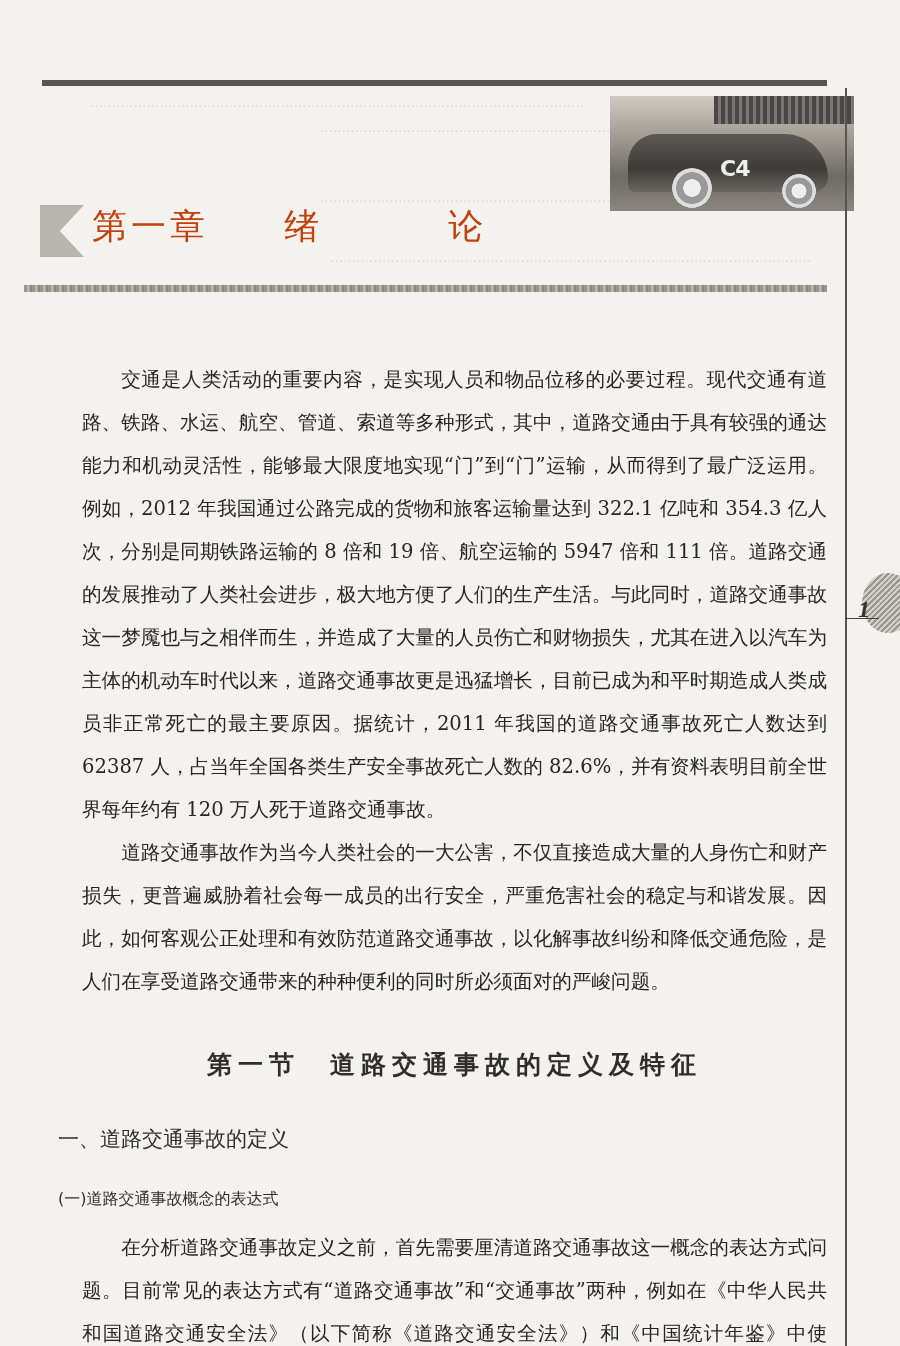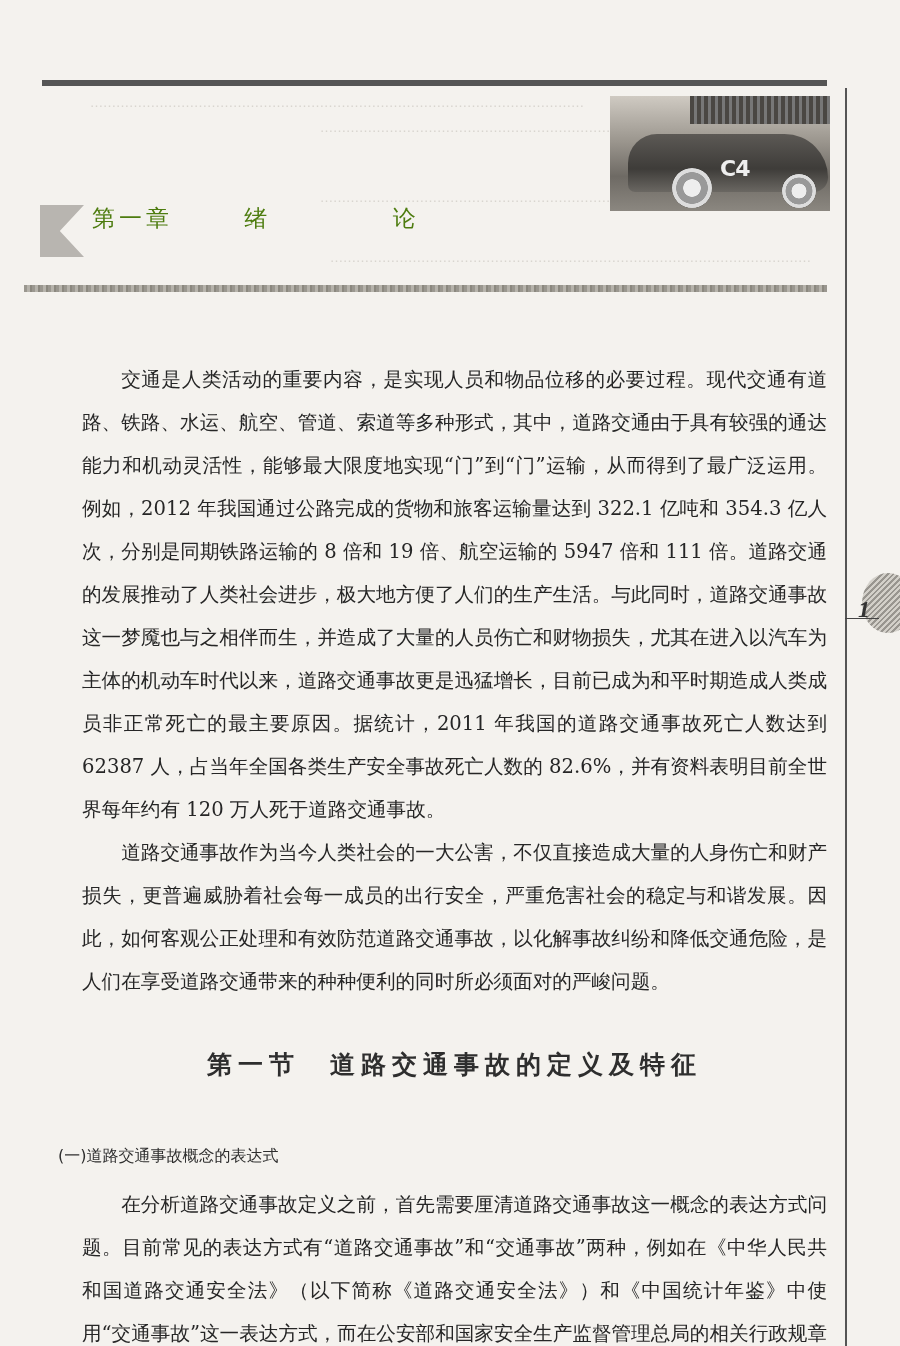--- a/index.html
+++ b/index.html
@@ -15,21 +15,21 @@
   
   .top-rule {
     position: absolute; left: 42px; top: 80px; width: 785px; height: 6px;
     background: #555; 
   }
   .ghost-text {
     position: absolute; color: #d8d5cf; font-size: 13px; white-space: nowrap;
     font-family: "DejaVu Sans", sans-serif;
   }
   .car-photo {
-    position: absolute; left: 610px; top: 96px; width: 220px; height: 115px;
+    position: absolute; left: 610px; top: 96px; width: 244px; height: 115px;
     background: linear-gradient(180deg, #cfcac2 0%, #9a958d 40%, #6e6a64 70%, #8b8780 100%);
     overflow: hidden;
   }
   .car-roof {
     position: absolute; right: 0; top: 0; width: 140px; height: 28px;
     background: repeating-linear-gradient(90deg, #4a4743 0 4px, #777 4px 7px);
   }
   .car-body {
     position: absolute; left: 18px; top: 38px; width: 200px; height: 58px;
     background: linear-gradient(180deg, #5c5955 0%, #3e3c39 60%, #6a6762 100%);
@@ -44,21 +44,21 @@
     font-size: 22px; font-family: "DejaVu Sans", sans-serif; letter-spacing: -1px;
   }
 
   .chapter-marker {
     position: absolute; left: 40px; top: 205px; width: 44px; height: 52px;
     background: #b8b5b0;
     clip-path: polygon(0 0, 100% 0, 45% 50%, 100% 100%, 0 100%);
   }
   .chapter-title {
     position: absolute; left: 92px; top: 203px;
-    font-family: "DejaVu Sans", sans-serif; font-size: 23px; color: #4d7c0f;
+    font-family: "DejaVu Sans", sans-serif; font-size: 35px; color: #c2410c;
     letter-spacing: 4px; white-space: nowrap;
   }
   .chapter-title .gap { display: inline-block; width: 60px; }
   .band-rule {
     position: absolute; left: 24px; top: 285px; width: 803px; height: 7px;
     background: repeating-linear-gradient(90deg, #9a978f 0 3px, #b6b3ab 3px 6px, #8b887f 6px 8px);
   }
 
   
   .margin-rule {
@@ -77,21 +77,21 @@
 
   
   .content {
     position: absolute; left: 82px; top: 358px; width: 745px;
     font-size: 19.6px; line-height: 43px; color: #262626;
   }
   .para { text-align: justify; text-indent: 2em; }
   .para + .para { margin-top: 0; }
   .section-title {
     text-align: center; font-size: 25px; font-weight: bold; letter-spacing: 6px;
-    margin-top: 40px; margin-bottom: 48px; color: #2e2e2e;
+    margin-top: 40px; margin-bottom: 32px; color: #2e2e2e;
   }
   .section-title .gap { display: inline-block; width: 30px; }
   .h2 {
     font-family: "DejaVu Sans", sans-serif; font-size: 21px; color: #2e2e2e;
     margin-left: -24px; margin-bottom: 16px;
   }
   .h3 {
     font-family: "DejaVu Sans", sans-serif; font-size: 16px; color: #2e2e2e;
     margin-left: -24px; margin-bottom: 6px;
   }
@@ -131,17 +131,18 @@
   <div class="page-number">1</div>
 
   <div class="content">
     <p class="para">交通是人类活动的重要内容，是实现人员和物品位移的必要过程。现代交通有道路、铁路、水运、航空、管道、索道等多种形式，其中，道路交通由于具有较强的通达能力和机动灵活性，能够最大限度地实现“门”到“门”运输，从而得到了最广泛运用。例如，2012 年我国通过公路完成的货物和旅客运输量达到 322.1 亿吨和 354.3 亿人次，分别是同期铁路运输的 8 倍和 19 倍、航空运输的 5947 倍和 111 倍。道路交通的发展推动了人类社会进步，极大地方便了人们的生产生活。与此同时，道路交通事故这一梦魇也与之相伴而生，并造成了大量的人员伤亡和财物损失，尤其在进入以汽车为主体的机动车时代以来，道路交通事故更是迅猛增长，目前已成为和平时期造成人类成员非正常死亡的最主要原因。据统计，2011 年我国的道路交通事故死亡人数达到 62387 人，占当年全国各类生产安全事故死亡人数的 82.6%，并有资料表明目前全世界每年约有 120 万人死于道路交通事故。</p>
     <p class="para">道路交通事故作为当今人类社会的一大公害，不仅直接造成大量的人身伤亡和财产损失，更普遍威胁着社会每一成员的出行安全，严重危害社会的稳定与和谐发展。因此，如何客观公正处理和有效防范道路交通事故，以化解事故纠纷和降低交通危险，是人们在享受道路交通带来的种种便利的同时所必须面对的严峻问题。</p>
 
     <div class="section-title">
       <span>第一节</span><span class="gap"></span><span>道路交通事故的定义及特征</span>
     </div>
 
+    <div class="h2">一、道路交通事故的定义</div>
     <div class="h3">(一)道路交通事故概念的表达式</div>
 
     <p class="para">在分析道路交通事故定义之前，首先需要厘清道路交通事故这一概念的表达方式问题。目前常见的表达方式有“道路交通事故”和“交通事故”两种，例如在《中华人民共和国道路交通安全法》（以下简称《道路交通安全法》）和《中国统计年鉴》中使用“交通事故”这一表达方式，而在公安部和国家安全生产监督管理总局的相关行政规章和技术标准中则普遍使用“道路交通事故”的表达方式。严格来说，“交通事故”与“道路交通事故”是两个不同的概念，其中“交通事故”泛指在各类型交通运输过程中发生的人员伤亡和财产损失事件，其内涵和外延均大于“道路交通事故”，即除了包括发生在道路交通过程中的事故外，还包括发生在铁路、水运和航空等其他方式交通过程中的事故。然而，由于发生在道路交通过程中的交通事故无论是从数量上还是从与人们生产生活的密切程度上看都远超其他类型交通事故，并且在我国的相关立法和统计工作中一般都在其他类型交通事故的名称前冠以“铁</p>
   </div>
 </div>
 
 </body></html>

